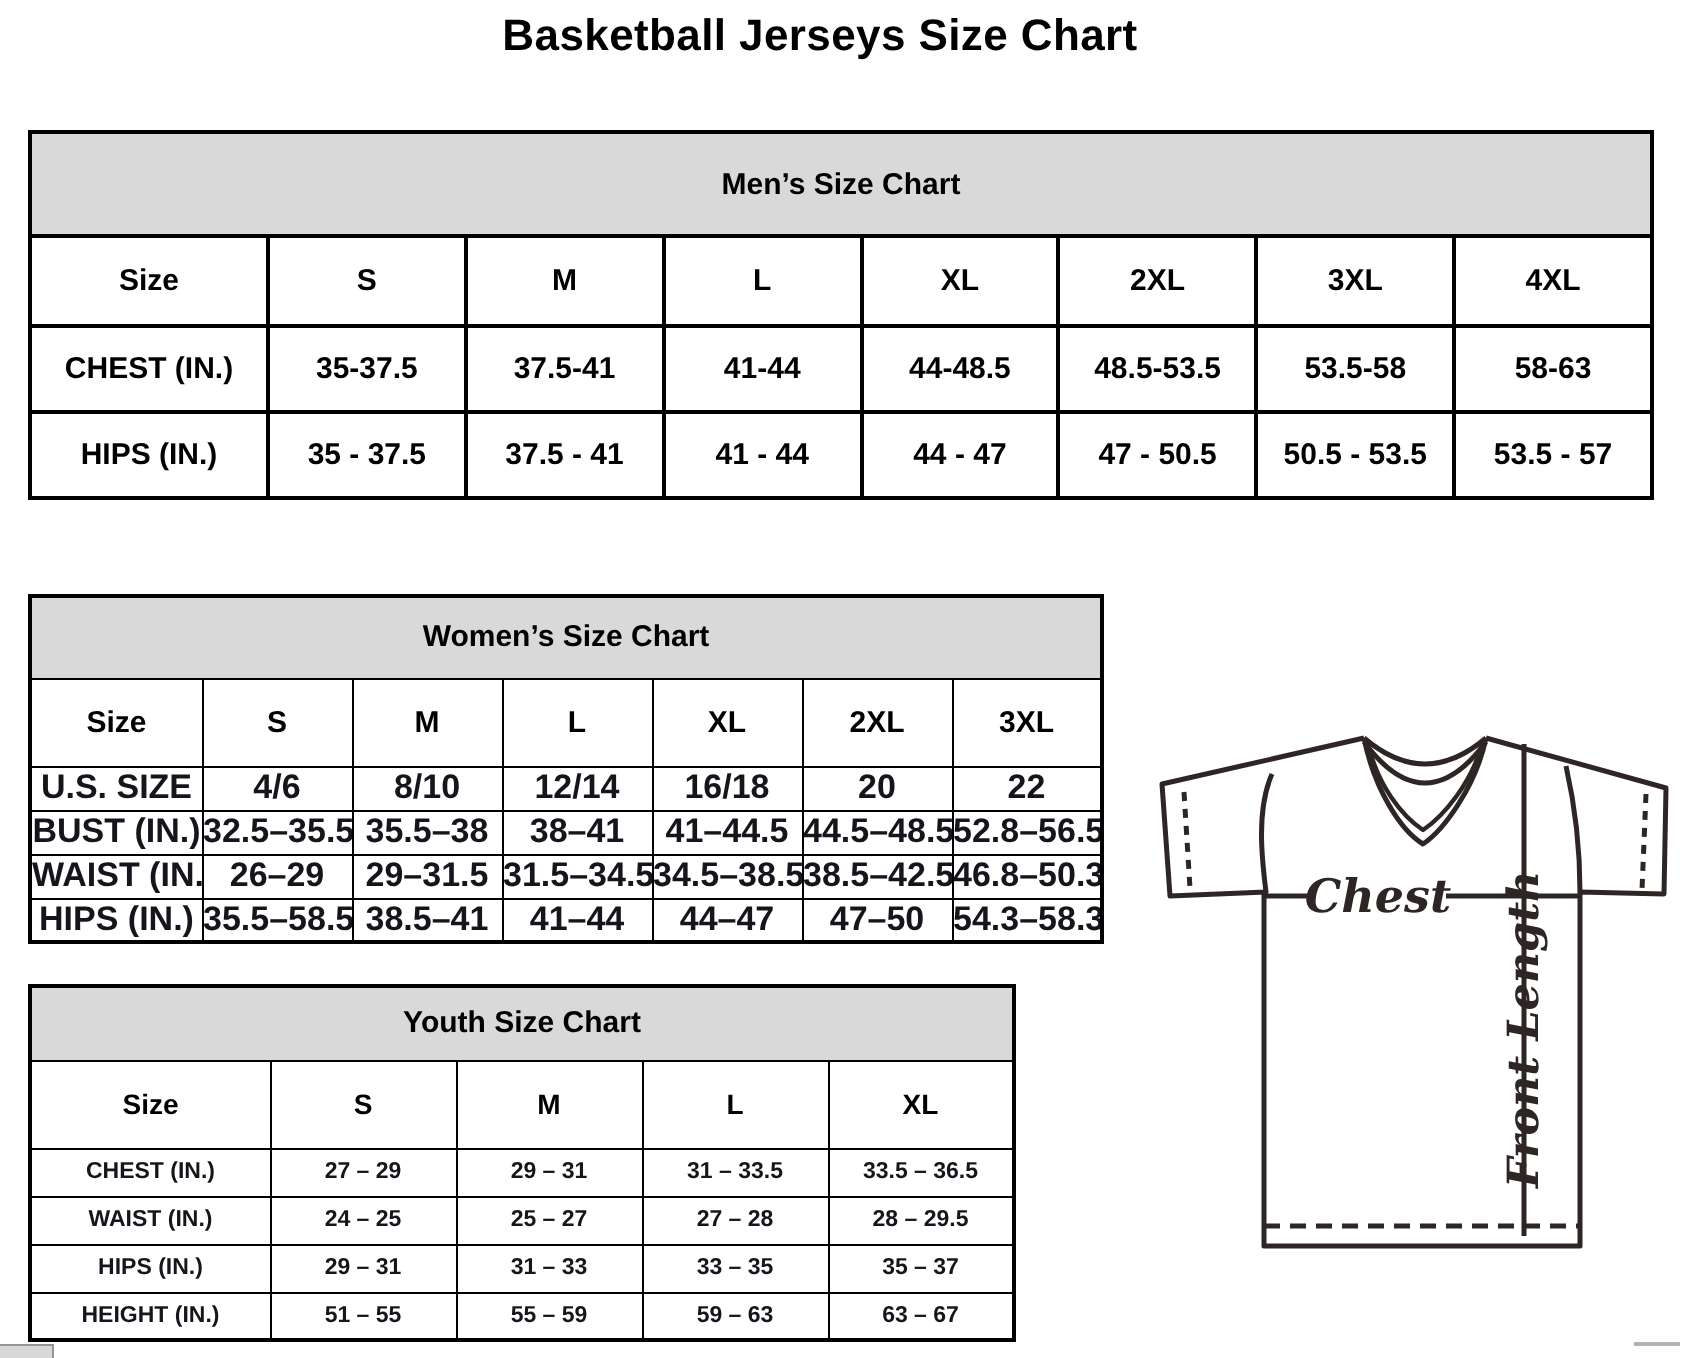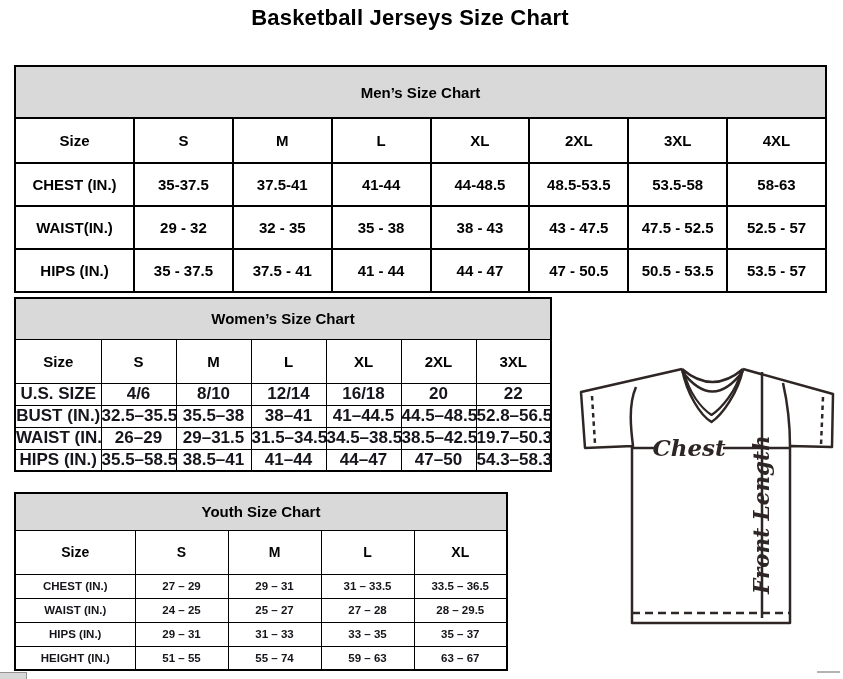--- a/index.html
+++ b/index.html
@@ -89,30 +89,20 @@
           <td>CHEST (IN.)</td>
           <td>35-37.5</td>
           <td>37.5-41</td>
           <td>41-44</td>
           <td>44-48.5</td>
           <td>48.5-53.5</td>
           <td>53.5-58</td>
           <td>58-63</td>
         </tr>
         <tr class="data-row">
-          <td>WAIST(IN.)</td>
-          <td>29 - 32</td>
-          <td>32 - 35</td>
-          <td>35 - 38</td>
-          <td>38 - 43</td>
-          <td>43 - 47.5</td>
-          <td>47.5 - 52.5</td>
-          <td>52.5 - 57</td>
-        </tr>
-        <tr class="data-row">
           <td>HIPS (IN.)</td>
           <td>35 - 37.5</td>
           <td>37.5 - 41</td>
           <td>41 - 44</td>
           <td>44 - 47</td>
           <td>47 - 50.5</td>
           <td>50.5 - 53.5</td>
           <td>53.5 - 57</td>
         </tr>
       </tbody>
@@ -161,21 +151,21 @@
           <td>44.5–48.5</td>
           <td>52.8–56.5</td>
         </tr>
         <tr class="data-row">
           <td>WAIST (IN.)</td>
           <td>26–29</td>
           <td>29–31.5</td>
           <td>31.5–34.5</td>
           <td>34.5–38.5</td>
           <td>38.5–42.5</td>
-          <td>19.7–50.3</td>
+          <td>46.8–50.3</td>
         </tr>
         <tr class="data-row">
           <td>HIPS (IN.)</td>
           <td>35.5–58.5</td>
           <td>38.5–41</td>
           <td>41–44</td>
           <td>44–47</td>
           <td>47–50</td>
           <td>54.3–58.3</td>
         </tr>
@@ -220,21 +210,21 @@
         <tr class="data-row">
           <td>HIPS (IN.)</td>
           <td>29 – 31</td>
           <td>31 – 33</td>
           <td>33 – 35</td>
           <td>35 – 37</td>
         </tr>
         <tr class="data-row">
           <td>HEIGHT (IN.)</td>
           <td>51 – 55</td>
-          <td>55 – 74</td>
+          <td>55 – 59</td>
           <td>59 – 63</td>
           <td>63 – 67</td>
         </tr>
       </tbody>
     </table>
 
   <div id="jersey-figure">
     <svg width="270" height="268" viewBox="0 0 270 268">
       <g fill="none" stroke="#2e2624" stroke-width="2.5" stroke-linejoin="round" stroke-linecap="butt">
 

